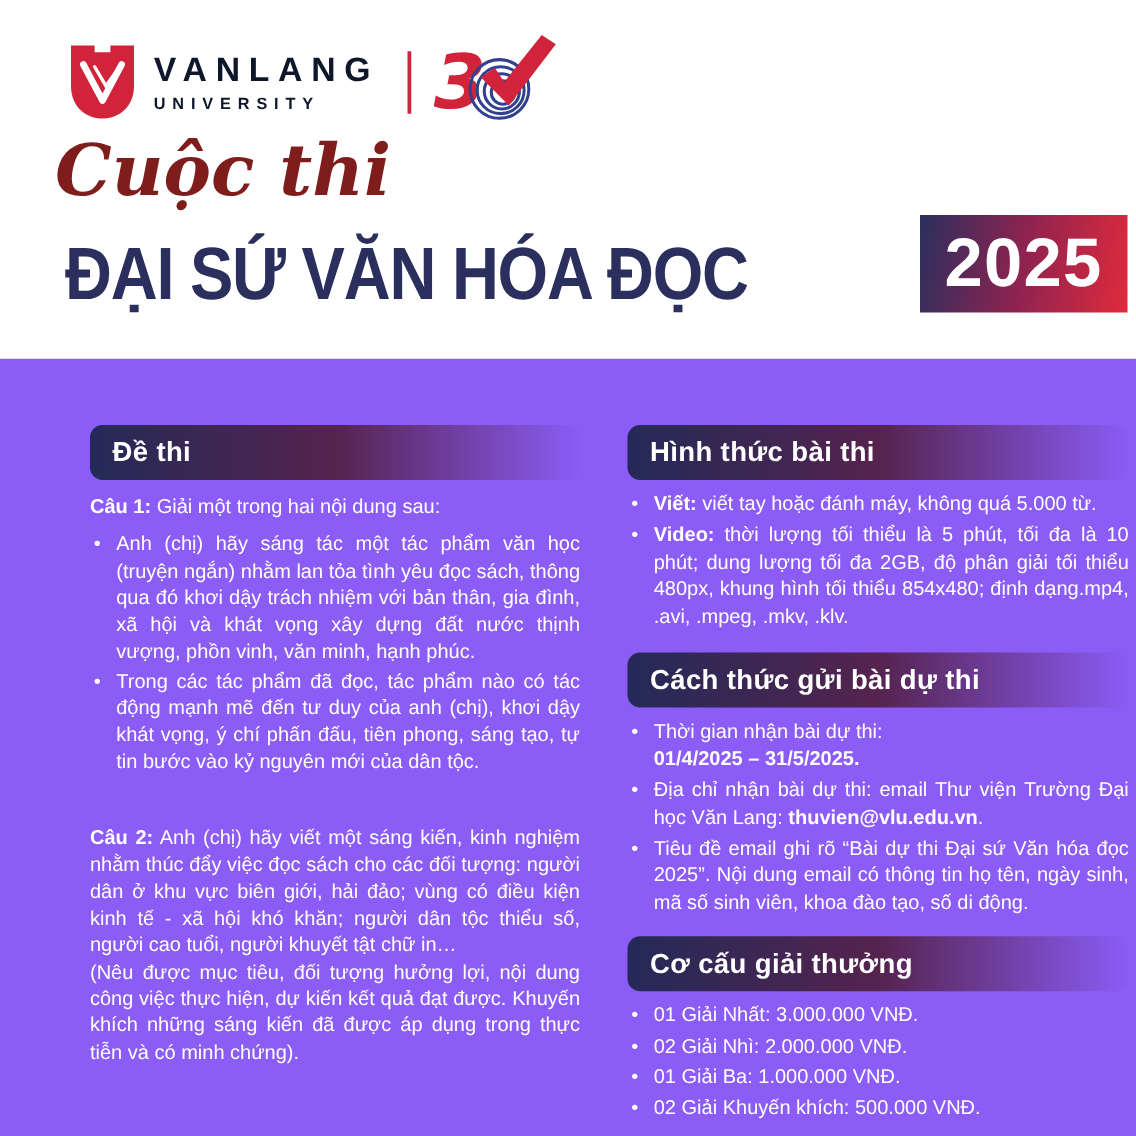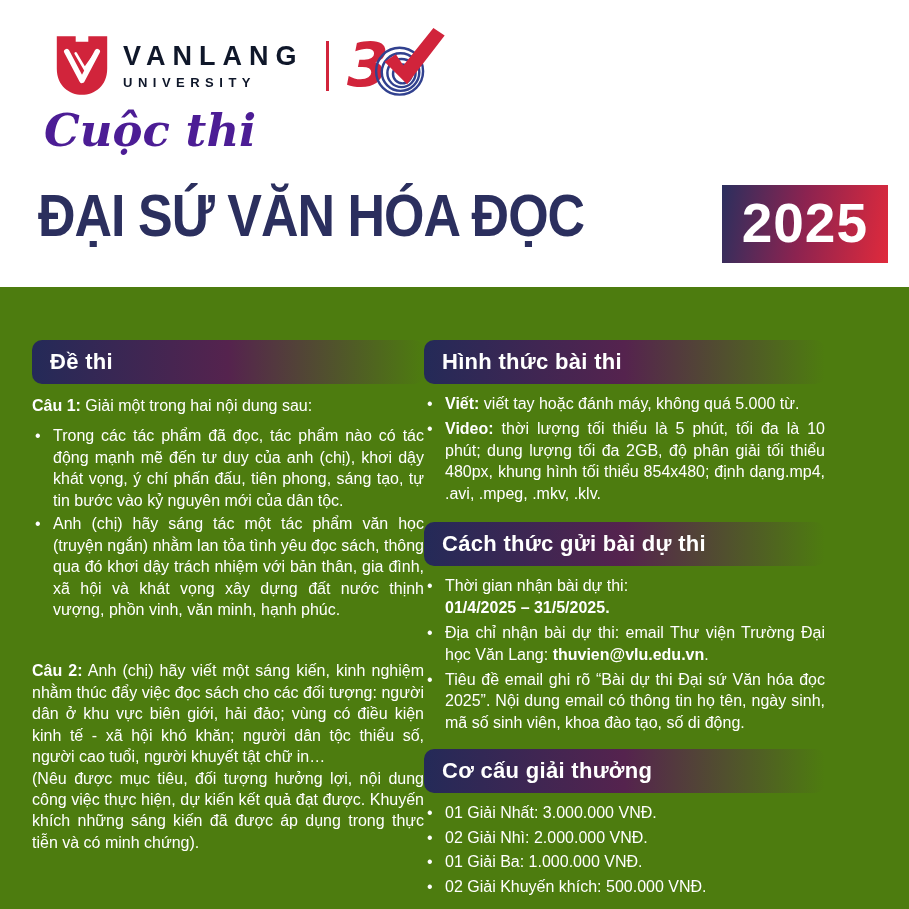--- a/index.html
+++ b/index.html
@@ -13,42 +13,42 @@
   
   .logo-row { position: absolute; top: 26px; left: 55px; display: flex; align-items: center; }
   .logo-text { color: #0f172a; margin-left: 14px; }
   .logo-name { font-size: 27px; font-weight: bold; letter-spacing: 7px; line-height: 1; }
   .logo-sub  { font-size: 13px; font-weight: bold; letter-spacing: 5.5px; margin-top: 5px; }
   .logo-divider { width: 3px; height: 50px; background: #D1243B; margin: 0 18px 0 22px; }
 
   .contest-label {
     position: absolute; top: 106px; left: 44px;
     font-family: "DejaVu Serif", serif; font-style: italic; font-weight: bold;
-    font-size: 45px; color: #4c1d95; line-height: 1.1;
+    font-size: 57px; color: #7f1d1d; line-height: 1.1;
   }
   .title-row {
-    position: absolute; top: 172px; left: 38px; width: 850px;
-    display: flex; align-items: flex-start; justify-content: space-between; margin-top: 13px;
+    position: absolute; top: 172px; left: 52px; width: 850px;
+    display: flex; align-items: flex-end; justify-content: space-between;
   }
   .main-title {
     margin: 0; color: #2B2F5E; font-size: 52px; font-weight: 800;
     letter-spacing: -1px; white-space: nowrap;
     transform: scaleY(1.14); transform-origin: left center;
   }
   .year-badge {
     background: linear-gradient(100deg, #2B2F5E 0%, #8C2350 48%, #E02A3C 100%);
     color: #fff; font-size: 55px; font-weight: 800; line-height: 1;
     padding: 11px 20px 12px; letter-spacing: 1px;
   }
 
   
   .red-panel {
     position: absolute; top: 287px; left: 0; right: 0; bottom: 0;
-    background: #4d7c0f; color: #ffffff;
-    display: flex; padding: 53px 30px 0 32px;
+    background: #8b5cf6; color: #ffffff;
+    display: flex; gap: 38px; padding: 53px 30px 0 72px;
   }
   .col-left  { width: 392px; flex: none; }
   .col-right { width: 401px; flex: none; }
 
   .section-badge {
     height: 44px; line-height: 44px; border-radius: 10px;
     padding: 0 18px; font-size: 22px; font-weight: bold; letter-spacing: 0.3px;
     background: linear-gradient(90deg, #242A58 0%, #55234E 50%, rgba(210,41,60,0) 100%);
   }
   .mt  { margin-top: 18px; }
@@ -104,22 +104,22 @@
   <div class="red-panel">
 
     <div class="col-left">
       <div class="section-badge">Đề thi</div>
 
       <p class="para">
         <b>Câu 1:</b><span> Giải một trong hai nội dung sau:</span>
       </p>
 
       <ul class="bullets">
+        <li>Anh (chị) hãy sáng tác một tác phẩm văn học (truyện ngắn) nhằm lan tỏa tình yêu đọc sách, thông qua đó khơi dậy trách nhiệm với bản thân, gia đình, xã hội và khát vọng xây dựng đất nước thịnh vượng, phồn vinh, văn minh, hạnh phúc.</li>
         <li>Trong các tác phẩm đã đọc, tác phẩm nào có tác động mạnh mẽ đến tư duy của anh (chị), khơi dậy khát vọng, ý chí phấn đấu, tiên phong, sáng tạo, tự tin bước vào kỷ nguyên mới của dân tộc.</li>
-        <li>Anh (chị) hãy sáng tác một tác phẩm văn học (truyện ngắn) nhằm lan tỏa tình yêu đọc sách, thông qua đó khơi dậy trách nhiệm với bản thân, gia đình, xã hội và khát vọng xây dựng đất nước thịnh vượng, phồn vinh, văn minh, hạnh phúc.</li>
       </ul>
 
       <p class="para q2">
         <b>Câu 2:</b><span> Anh (chị) hãy viết một sáng kiến, kinh nghiệm nhằm thúc đẩy việc đọc sách cho các đối tượng: người dân ở khu vực biên giới, hải đảo; vùng có điều kiện kinh tế - xã hội khó khăn; người dân tộc thiểu số, người cao tuổi, người khuyết tật chữ in…</span><span class="block">(Nêu được mục tiêu, đối tượng hưởng lợi, nội dung công việc thực hiện, dự kiến kết quả đạt được. Khuyến khích những sáng kiến đã được áp dụng trong thực tiễn và có minh chứng).</span>
       </p>
     </div>
 
     <div class="col-right">
       <div class="section-badge">Hình thức bài thi</div>
       <ul class="bullets tight">

